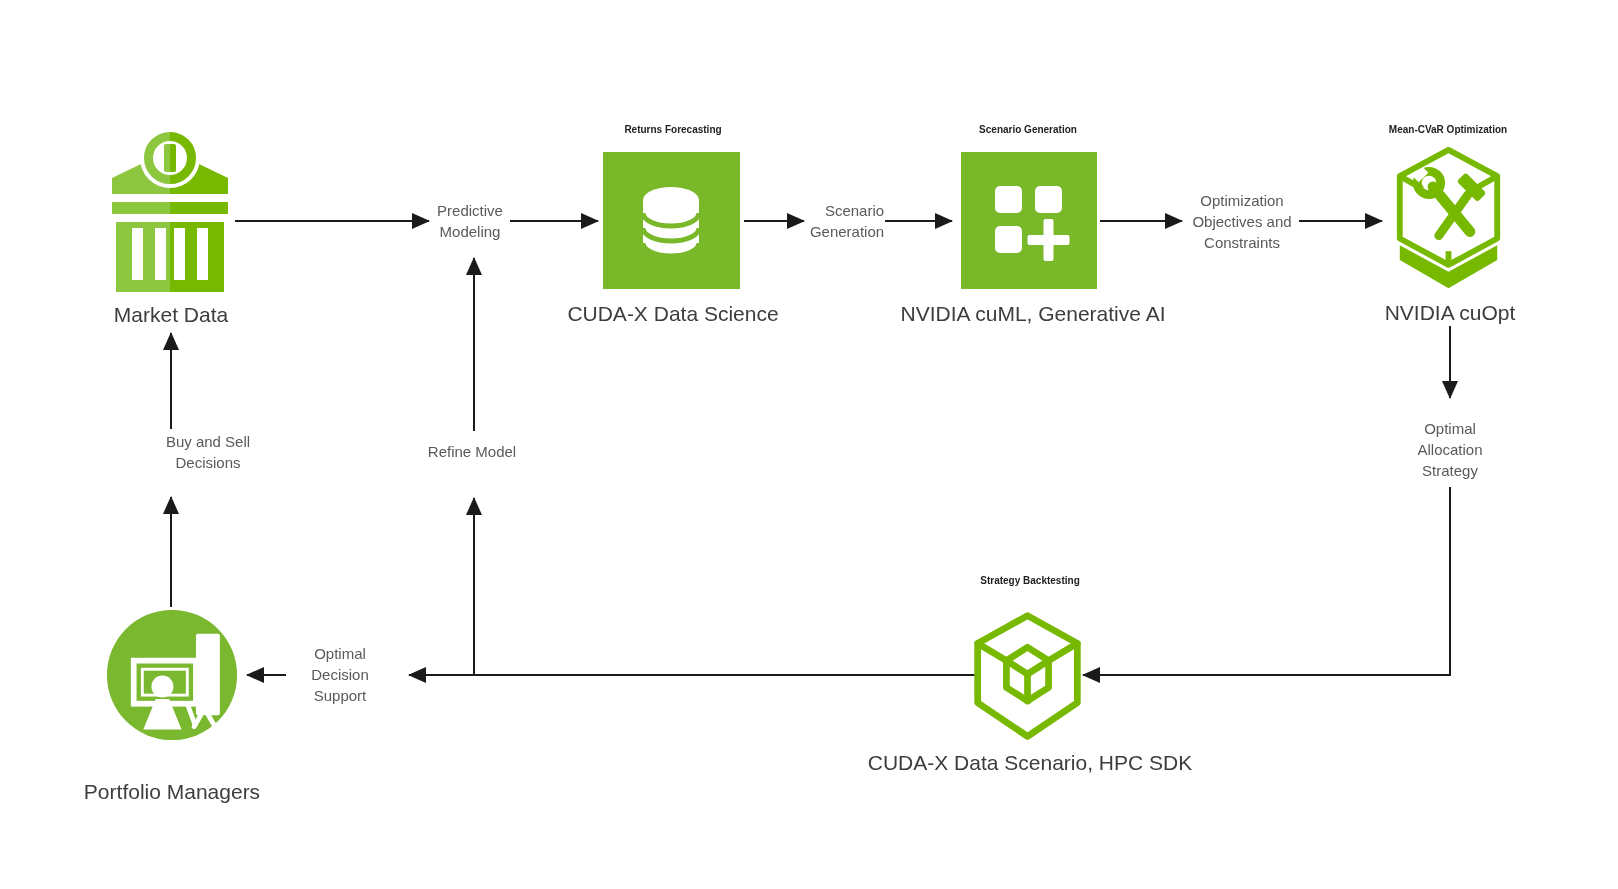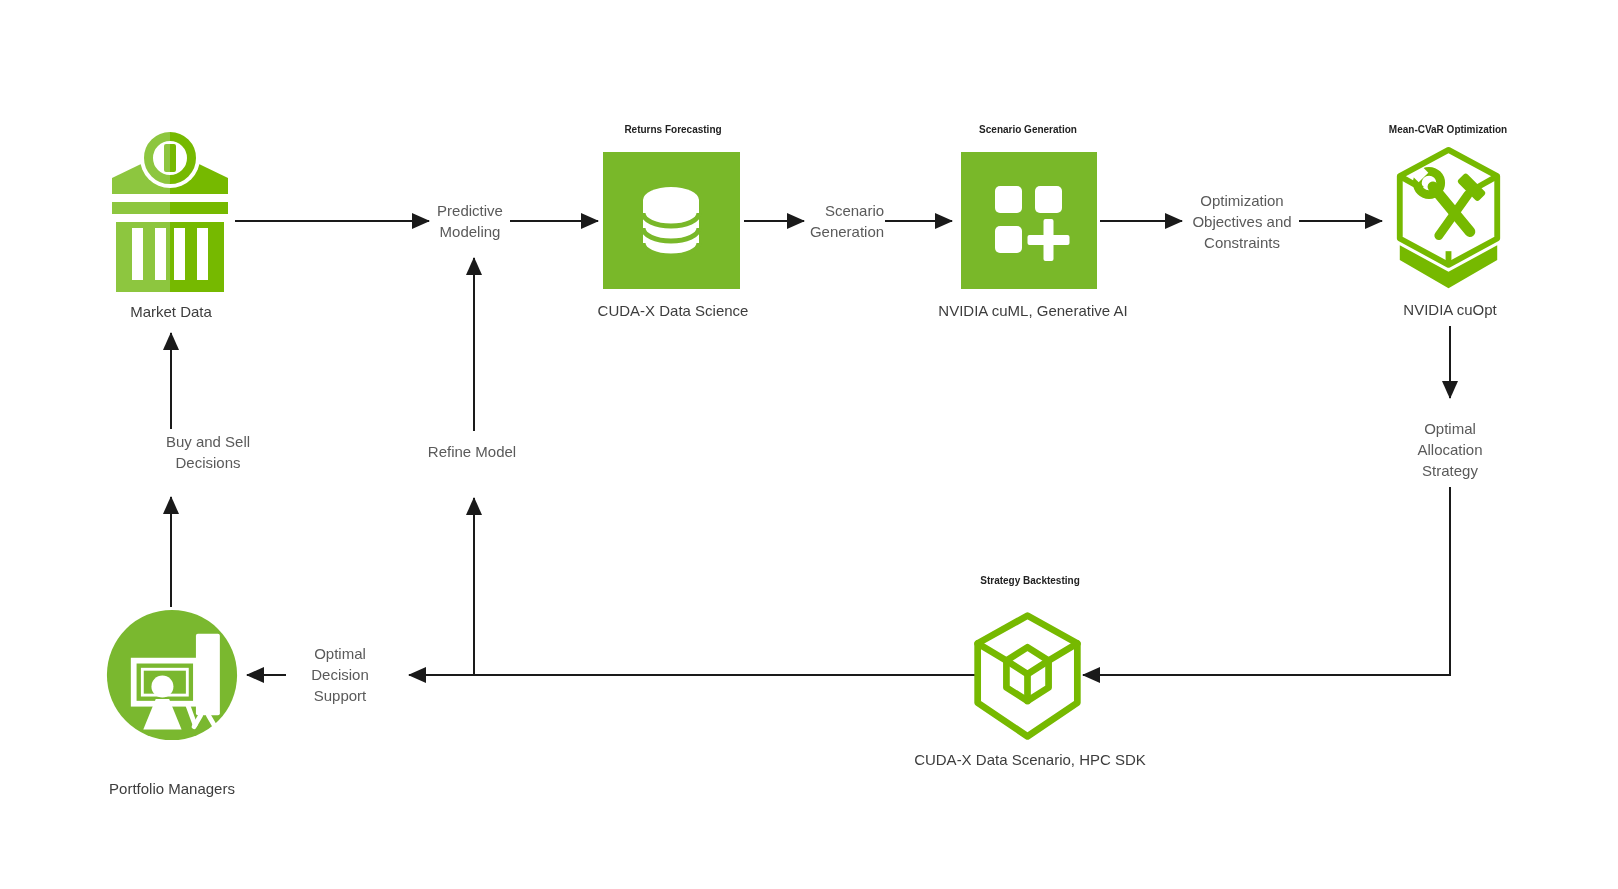--- a/index.html
+++ b/index.html
@@ -1,20 +1,20 @@
 <!DOCTYPE html>
 <html style="--nvidia_green: #76b900; --light_green: #8dc63f; --box_green: #79b829; --circle_green: #7ab82f; --arrow: #1a1a1a; --title_text: #222222; --label_text: #3d3d3d; --flow_text: #5a5a5a;"><head>
 <meta charset="utf-8">
 <style>
   html,body{margin:0;padding:0;background:#fff;}
   body{width:1618px;height:889px;position:relative;font-family:"Liberation Sans",sans-serif;overflow:hidden;}
   .abs{position:absolute;}
   .ctr{transform:translateX(-50%);white-space:nowrap;}
   .title{font-size:10px;font-weight:bold;color:var(--title_text);text-align:left;}
-  .nlabel{font-size:15px;color:var(--label_text);text-align:center;}
+  .nlabel{font-size:21px;color:var(--label_text);text-align:center;}
   .flow{font-size:15px;color:var(--flow_text);text-align:center;line-height:21px;}
   .flow span{display:block;}
   .greenbox{background:var(--box_green);}
   svg{display:block;}
   #wires{position:absolute;left:0;top:0;z-index:1;}
   .node{z-index:2;}
 </style>
 </head>
 <body>
 

